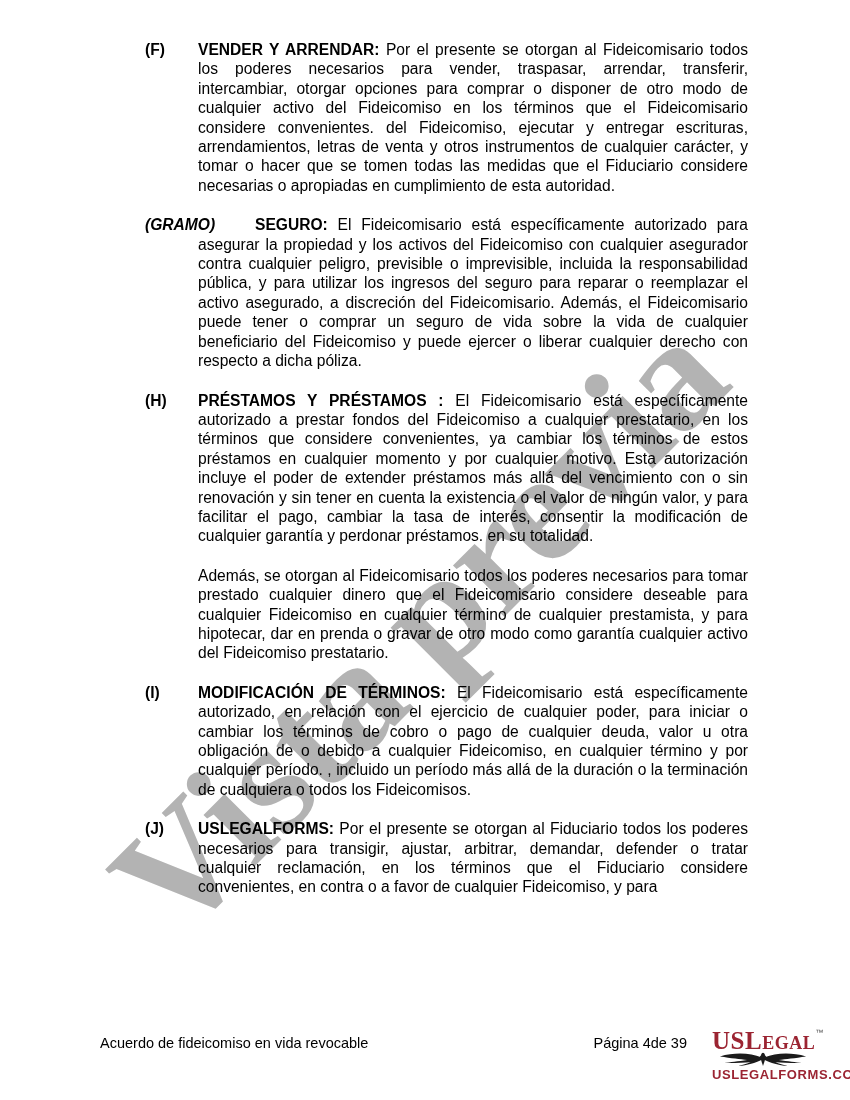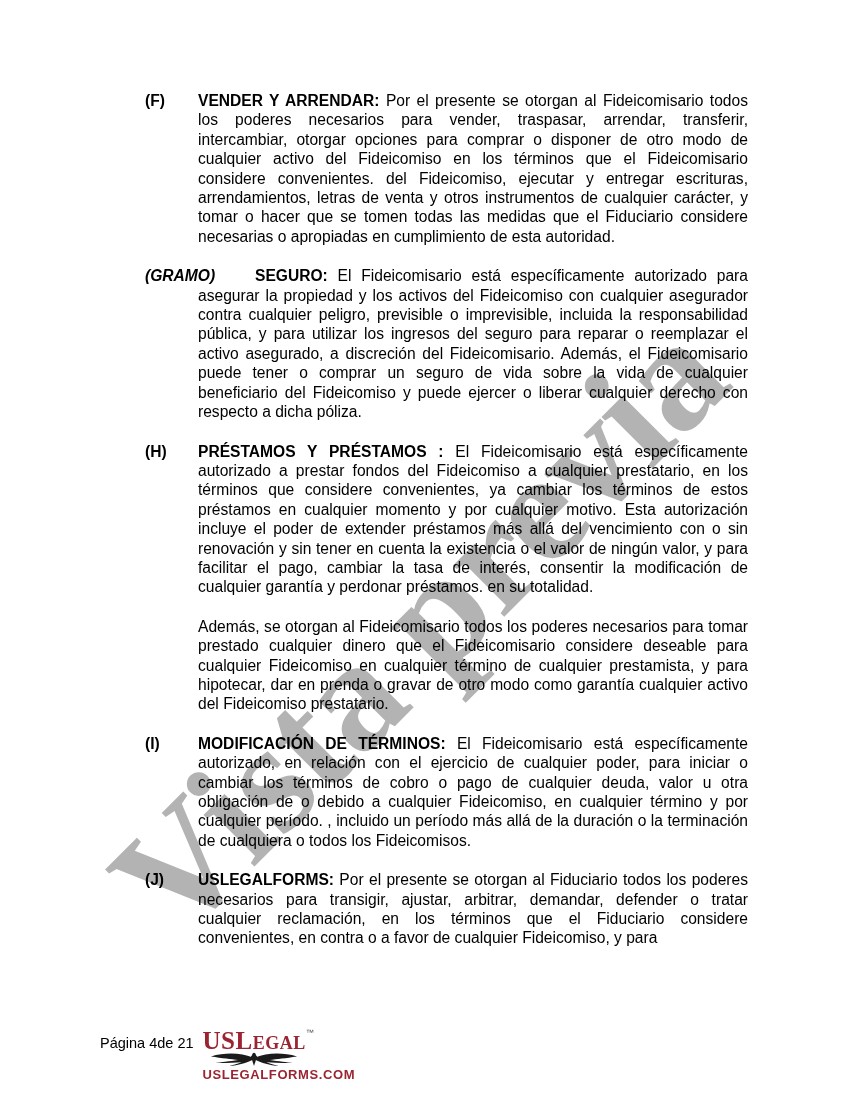--- a/index.html
+++ b/index.html
@@ -33,21 +33,21 @@
     letter-spacing: -2px;
     color: #b3b3b3;
     white-space: nowrap;
     z-index: 0;
     user-select: none;
   }
   
   .content {
     position: relative;
     z-index: 1;
-    padding: 91px 102px 0 100px;
+    padding: 40px 102px 0 100px;
   }
   .section {
     margin-left: 45px;
     margin-bottom: 20px;
     padding-left: 53px;
     text-indent: -53px;
     font-size: 15.6px;
     line-height: 19.4px;
     text-align: justify;
   }
@@ -85,20 +85,21 @@
   .page-indicator {
     font-size: 14.5px;
     margin-top: 7px;
     margin-right: 9px;
     white-space: nowrap;
   }
   .logo {
     width: 102px;
     text-align: center;
     line-height: 1;
+    margin-left: 16px;
   }
   .brand-line {
     white-space: nowrap;
   }
   .brand {
     font-family: "Liberation Serif", serif;
     font-variant: small-caps;
     font-weight: bold;
     font-size: 25px;
     letter-spacing: 0.5px;
@@ -138,21 +139,22 @@
 
     <div class="section no-label"><span>Además, se otorgan al Fideicomisario todos los poderes necesarios para tomar prestado cualquier dinero que el Fideicomisario considere deseable para cualquier Fideicomiso en cualquier término de cualquier prestamista, y para hipotecar, dar en prenda o gravar de otro modo como garantía cualquier activo del Fideicomiso prestatario.</span></div>
 
     <div class="section"><span class="label">(I)</span><span class="heading">MODIFICACIÓN DE TÉRMINOS:</span><span> El Fideicomisario está específicamente autorizado, en relación con el ejercicio de cualquier poder, para iniciar o cambiar los términos de cobro o pago de cualquier deuda, valor u otra obligación de o debido a cualquier Fideicomiso, en cualquier término y por cualquier período. , incluido un período más allá de la duración o la terminación de cualquiera o todos los Fideicomisos.</span></div>
 
     <div class="section"><span class="label">(J)</span><span class="heading">USLEGALFORMS:</span><span> Por el presente se otorgan al Fiduciario todos los poderes necesarios para transigir, ajustar, arbitrar, demandar, defender o tratar cualquier reclamación, en los términos que el Fiduciario considere convenientes, en contra o a favor de cualquier Fideicomiso, y para</span></div>
 
   </div>
 
   <div class="footer">
-    <div class="page-indicator">Página 4de 21</div>
+    <div class="footer-title">Acuerdo de fideicomiso en vida revocable</div>
+    <div class="page-indicator">Página 4de 39</div>
     <div class="logo">
       <div class="brand-line"><span class="brand">USLegal</span><span class="tm">™</span></div>
       <svg class="eagle" width="88" height="15" viewBox="0 0 100 17">
         <g fill="#1b1b1b">
           <path d="M48 6 C36 1 18 0 1 5 C14 7 24 8 32 9 C22 10.5 12 11.5 6 12.5 C18 12.8 28 12 36 11.5 C30 13.5 26 14.5 22 16 C32 15 42 12 48 9 Z"></path>
           <path d="M52 6 C64 1 82 0 99 5 C86 7 76 8 68 9 C78 10.5 88 11.5 94 12.5 C82 12.8 72 12 64 11.5 C70 13.5 74 14.5 78 16 C68 15 58 12 52 9 Z"></path>
           <path d="M50 1 L46.5 5 L50 16 L53.5 5 Z"></path>
           <circle cx="50" cy="2.5" r="1.8"></circle>
         </g>
       </svg>

